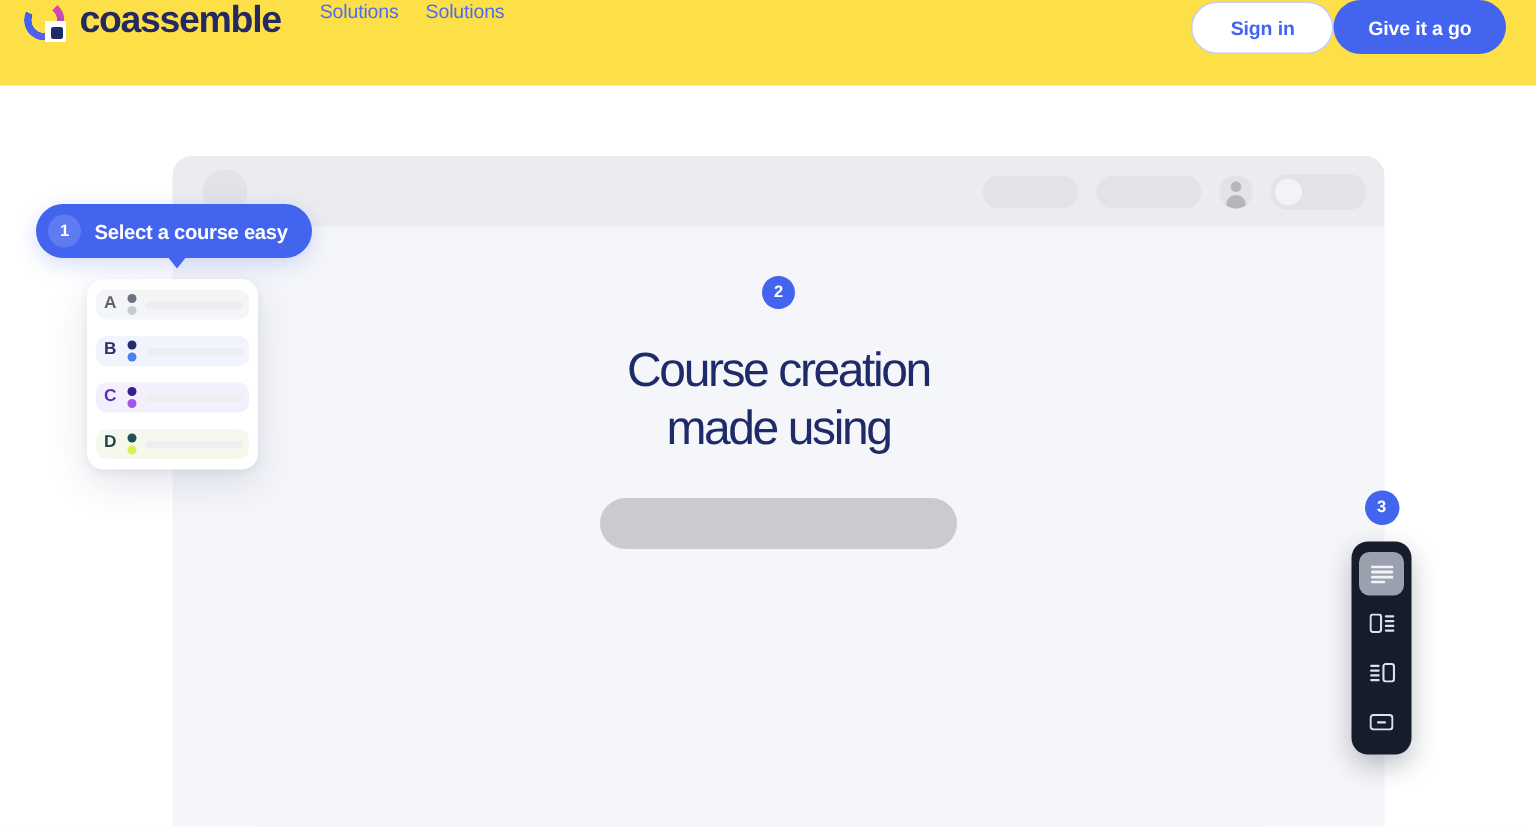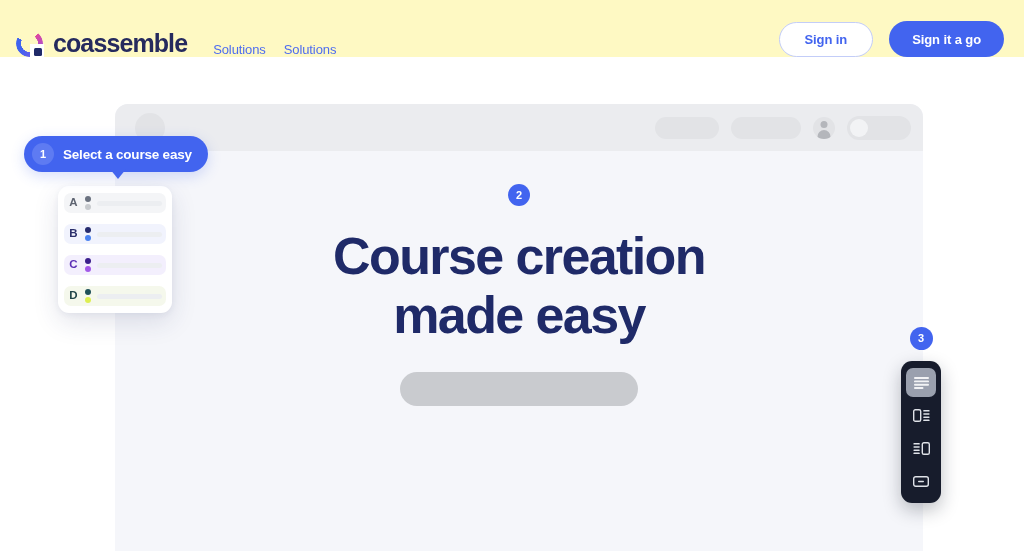--- a/index.html
+++ b/index.html
@@ -22,23 +22,23 @@
     overflow: hidden;
   }
 
   
   .site-header {
     position: absolute;
     top: 0; left: 0;
     width: 1024px;
     height: 57px;
     display: flex;
-    align-items: flex-end;
+    align-items: flex-start;
     padding: 0 20px 0 16px;
-    background: #fef9c3;
+    background: #fde047;
     z-index: 40;
   }
 
   .brand {
     display: flex;
     align-items: center;
     gap: 10px;
     cursor: pointer;
   }
 
@@ -70,21 +70,21 @@
     color: #4d6cf0;
     letter-spacing: -0.1px;
     cursor: pointer;
     white-space: nowrap;
   }
 
   .header-actions {
     margin-left: auto;
     display: flex;
     align-items: center;
-    gap: 16px;
+    gap: 0;
   }
 
   .btn {
     border: none;
     cursor: pointer;
     font-family: inherit;
     font-size: 13px;
     font-weight: 700;
     letter-spacing: -0.1px;
     border-radius: 999px;
@@ -205,23 +205,23 @@
     font-size: 11px;
     font-weight: 700;
     display: inline-flex;
     align-items: center;
     justify-content: center;
     line-height: 1;
   }
 
   .hero-title {
     margin-top: 24px;
-    font-size: 52px;
+    font-size: 32px;
     line-height: 1.0;
-    font-weight: 700;
+    font-weight: 400;
     letter-spacing: -1.6px;
     color: #1f2a68;
   }
   .hero-title .line2 { display: block; margin-top: 7px; }
 
   .hero-sub {
     margin-top: 28px;
     font-size: 15.5px;
     line-height: 1.72;
     color: #4b5280;
@@ -436,21 +436,21 @@
       <span class="brand-name">coassemble</span>
     </div>
 
     <nav class="nav-links">
       <span class="nav-link">Solutions</span>
       <span class="nav-link">Solutions</span>
     </nav>
 
     <div class="header-actions">
       <button class="btn btn-outline">Sign in</button>
-      <button class="btn btn-solid">Sign it a go</button>
+      <button class="btn btn-solid">Give it a go</button>
     </div>
 
   </header>
 
   <section class="mock-window">
 
     <div class="mock-topbar">
       <span class="mock-avatar-circle"></span>
       <div class="mock-topbar-right">
         <span class="skeleton-pill pill-a"></span>
@@ -458,21 +458,21 @@
         <span class="mock-user-icon"></span>
         <span class="skeleton-pill pill-c"></span>
       </div>
     </div>
 
     <div class="mock-body">
       <span class="step-badge">2</span>
 
       <h1 class="hero-title">
         <span>Course creation</span>
-        <span class="line2">made easy</span>
+        <span class="line2">made using</span>
       </h1>
 
 
       <div class="hero-cta-placeholder"></div>
     </div>
 
   </section>
 
   <div class="callout">
     <div class="callout-bubble">

